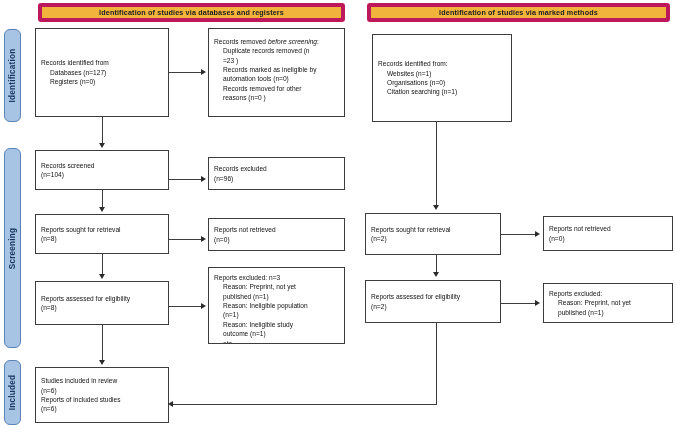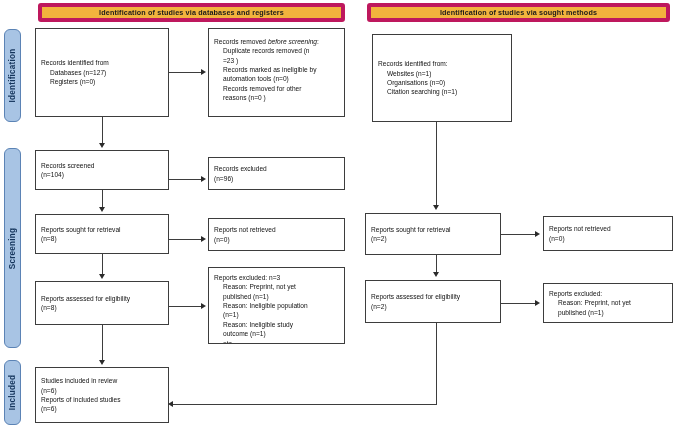--- a/index.html
+++ b/index.html
@@ -111,21 +111,21 @@
 </style>
 </head>
 <body>
 
 <div id="diagram">
 
   <div class="hdr" style="left:38px; top:3px; width:307px; height:19px;">
     <span>Identification of studies via databases and registers</span>
   </div>
   <div class="hdr" style="left:367px; top:3px; width:303px; height:19px;">
-    <span>Identification of studies via sought methods</span>
+    <span>Identification of studies via marked methods</span>
   </div>
 
   <div class="stage" style="left:4px; top:29px; width:17px; height:93px;">
     <span>Identification</span>
   </div>
   <div class="stage" style="left:4px; top:148px; width:17px; height:200px;">
     <span>Screening</span>
   </div>
   <div class="stage" style="left:4px; top:360px; width:17px; height:65px;">
     <span>Included</span>

